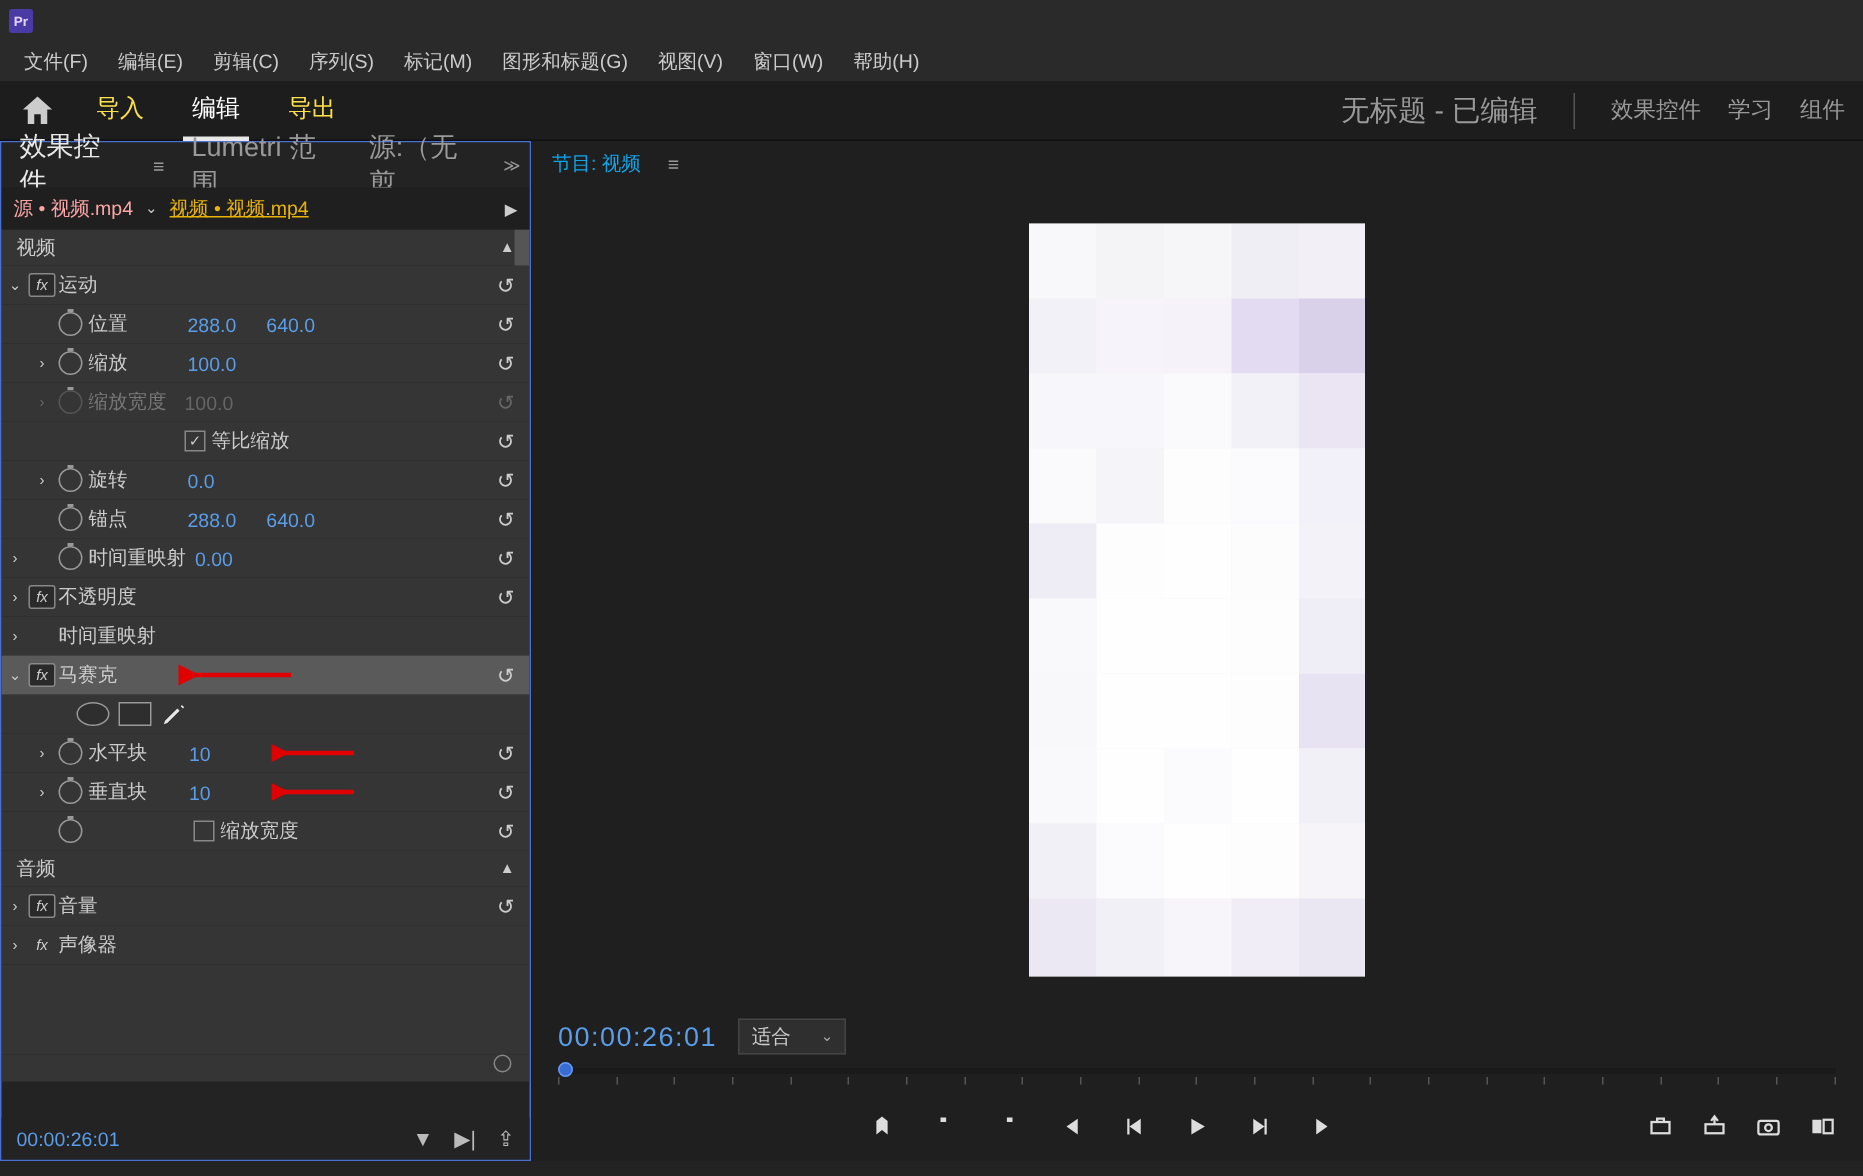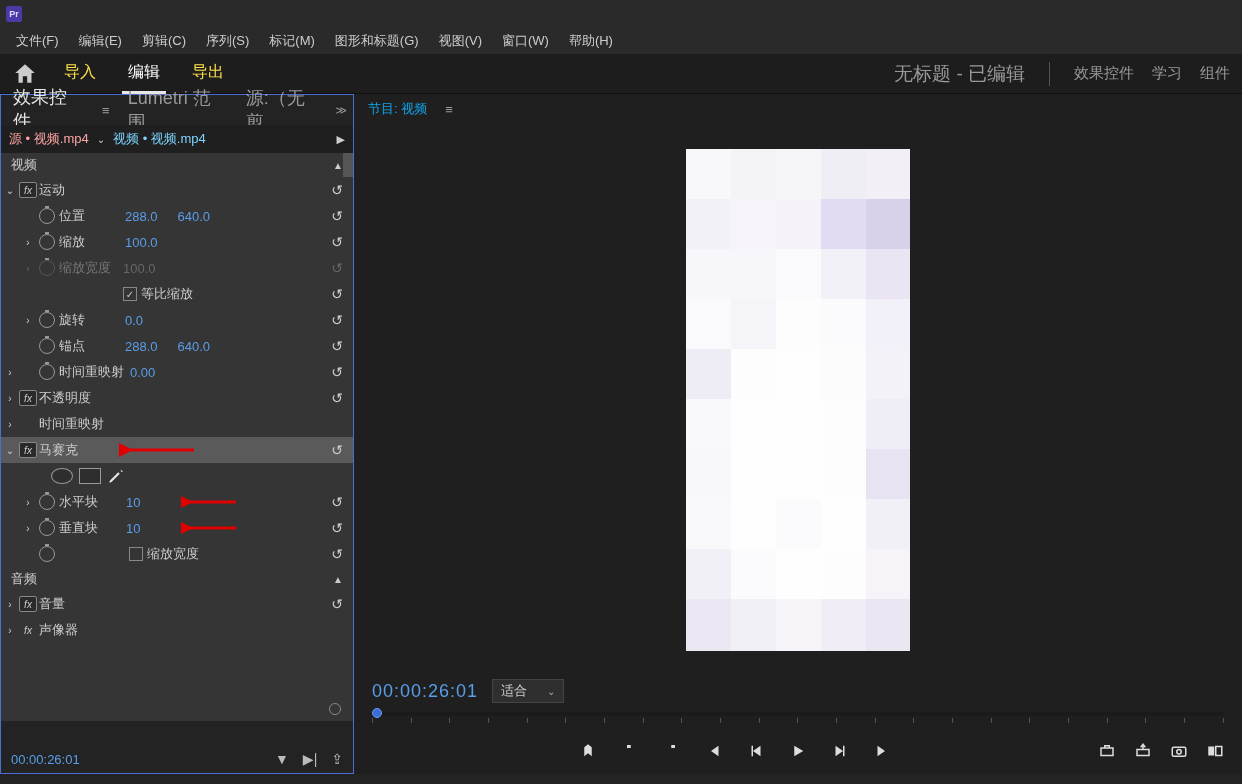--- a/index.html
+++ b/index.html
@@ -25,21 +25,21 @@
 .left-panel { width: 354px; border: 1px solid #4a6fd4; display: flex; flex-direction: column; background: #232323; }
 .panel-tabs { height: 30px; display: flex; align-items: center; background: #232323; padding: 0 6px; gap: 12px; }
 .panel-tab { padding: 4px 6px; cursor: pointer; font-size: 18px; color: #999; }
 .panel-tab.active { color: #e8e8e8; border-bottom: 2px solid #e8e8e8; }
 .panel-hamburger { margin-left: 4px; cursor: pointer; color: #999; }
 .panel-chevrons { margin-left: auto; color: #999; font-size: 11px; }
 
 .source-bar { height: 28px; display: flex; align-items: center; padding: 0 8px; gap: 4px; background: #1f1f1f; }
 .source-clip { color: #fca5a5; }
 .source-dd { color: #ccc; font-size: 10px; margin: 0 4px; }
-.source-seq { color: #7dd3fc; }
+.source-seq { color: #eab308; text-decoration: underline; }
 .play-tri { margin-left: auto; color: #ccc; font-size: 11px; }
 
 .props-scroll { flex: 1; overflow: hidden; position: relative; }
 .section-hdr { height: 24px; display: flex; align-items: center; padding: 0 10px; background: #353535; justify-content: space-between; }
 
 .prop-row { height: 26px; display: flex; align-items: center; padding: 0; background: #353535; position: relative; }
 .prop-expand { width: 18px; text-align: center; font-size: 10px; color: #ccc; cursor: pointer; }
 .prop-expand.none { visibility: hidden; }
 .fx-badge { width: 18px; height: 16px; font-size: 10px; font-style: italic; color: #ccc; display: flex; align-items: center; justify-content: center; margin-right: 2px; }
 .fx-badge.boxed { border: 1px solid #888; border-radius: 2px; background: #2a2a2a; font-style: italic; }

